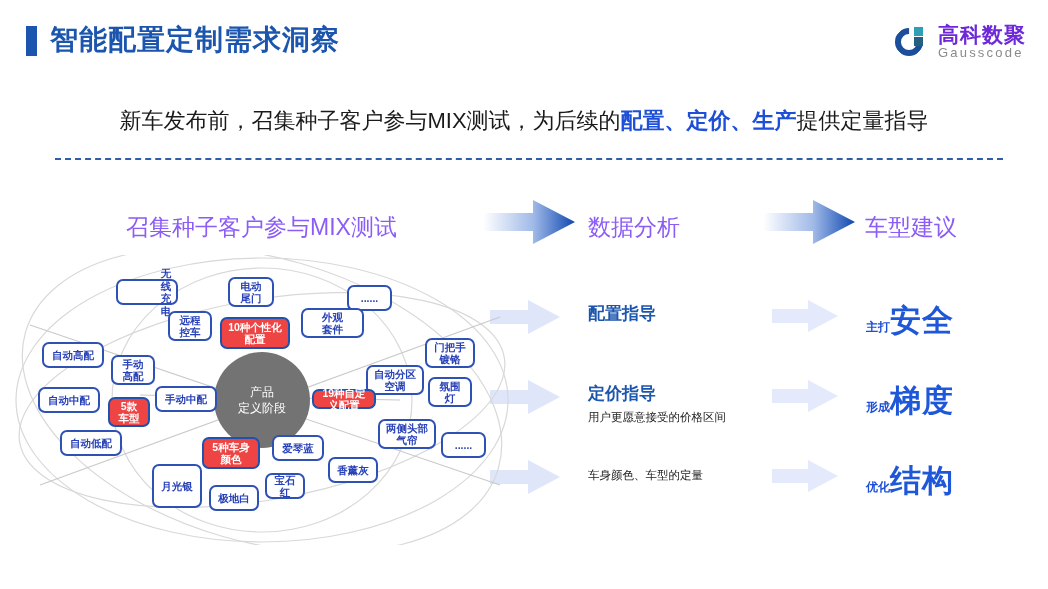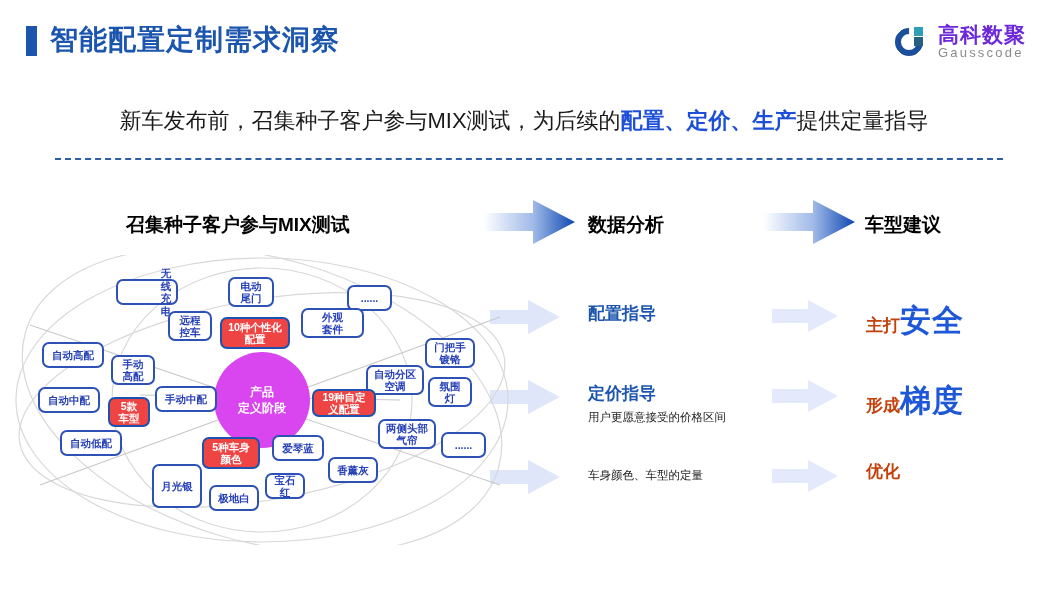--- a/index.html
+++ b/index.html
@@ -42,21 +42,21 @@
     text-align: center; font-size: 22px; color: #1a1a1a; line-height: 34px;
   }
   .subtitle .hl { color: #1e4fd8; font-weight: bold; }
   .divider {
     position: absolute; left: 55px; top: 158px; width: 948px; height: 0;
     border-top: 2px dashed #2f5ea8;
   }
 
   
   .col-head {
-    position: absolute; font-size: 19px; font-weight: bold; color: #000000;
+    position: absolute; font-size: 23px; font-weight: normal; color: #8b5cf6;
     white-space: nowrap;
   }
   .ch1 { left: 126px; top: 212px; }
   .ch2 { left: 588px; top: 212px; }
   .ch3 { left: 865px; top: 212px; }
 
   .arrow { position: absolute; }
   .arrow svg { display: block; }
 
   
@@ -67,31 +67,31 @@
     border: 2px solid #2d51b5; border-radius: 7px;
     background: #fff; color: #2741b8;
     font-size: 10.5px; font-weight: bold; line-height: 12.5px;
     display: flex; align-items: center; justify-content: center;
     text-align: center; padding: 2px 5px; white-space: pre-line;
   }
   .node.filled {
     background: #ef4444; border-color: #1d52ae; color: #fff;
   }
   .hub {
-    position: absolute; border-radius: 50%; background: #d946ef; color: #fff;
+    position: absolute; border-radius: 50%; background: #737373; color: #fff;
     display: flex; align-items: center; justify-content: center; text-align: center;
-    font-size: 12px; font-weight: bold; line-height: 16px; white-space: pre-line;
+    font-size: 12px; font-weight: normal; line-height: 16px; white-space: pre-line;
   }
 
   
   .row-block { position: absolute; }
   .row-title { font-size: 17px; font-weight: bold; color: #1b55ae; line-height: 22px; }
   .row-desc { font-size: 11.5px; color: #222; line-height: 18px; margin-top: 3px; }
   .result { position: absolute; display: flex; align-items: baseline; }
-  .result-prefix { font-size: 17px; font-weight: bold; color: #c2410c; }
+  .result-prefix { font-size: 12px; font-weight: bold; color: #1d4ed8; }
   .result-key { font-size: 31px; font-weight: bold; color: #1e58d8; letter-spacing: 1px; }
 </style>
 </head>
 <body>
 
 <div class="slide">
 
   <div class="header">
     <div class="title-bar"></div>
     <div class="page-title">智能配置定制需求洞察</div>
@@ -205,21 +205,21 @@
 镀铬</div>
       <div class="node" style="left: 42px; top: 87px; width: 62px; height: 26px;">自动高配</div>
       <div class="node" style="left: 111px; top: 100px; width: 44px; height: 30px;">手动
 高配</div>
       <div class="node" style="left: 366px; top: 110px; width: 58px; height: 30px;">自动分区
 空调</div>
       <div class="node" style="left: 428px; top: 122px; width: 44px; height: 30px;">氛围
 灯</div>
       <div class="node" style="left: 38px; top: 132px; width: 62px; height: 26px;">自动中配</div>
       <div class="node" style="left: 155px; top: 131px; width: 62px; height: 26px;">手动中配</div>
-      <div class="node filled" style="left: 312px; top: 134px; width: 64px; height: 28px;">19种自定
+      <div class="node filled" style="left: 312px; top: 134px; width: 64px; height: 20px;">19种自定
 义配置</div>
       <div class="node filled" style="left: 108px; top: 142px; width: 42px; height: 30px;">5款
 车型</div>
       <div class="node" style="left: 378px; top: 164px; width: 58px; height: 30px;">两侧头部
 气帘</div>
       <div class="node" style="left: 60px; top: 175px; width: 62px; height: 26px;">自动低配</div>
       <div class="node" style="left: 441px; top: 177px; width: 45px; height: 26px;">......</div>
       <div class="node filled" style="left: 202px; top: 182px; width: 58px; height: 32px;">5种车身
 颜色</div>
       <div class="node" style="left: 272px; top: 180px; width: 52px; height: 26px;">爱琴蓝</div>
@@ -243,15 +243,16 @@
   <div class="result" style="left:866px; top:300px;">
     <span class="result-prefix">主打</span>
     <span class="result-key">安全</span>
   </div>
   <div class="result" style="left:866px; top:380px;">
     <span class="result-prefix">形成</span>
     <span class="result-key">梯度</span>
   </div>
   <div class="result" style="left:866px; top:460px;">
     <span class="result-prefix">优化</span>
+    <span class="result-key">结构</span>
   </div>
 
 </div>
 
 </body></html>

